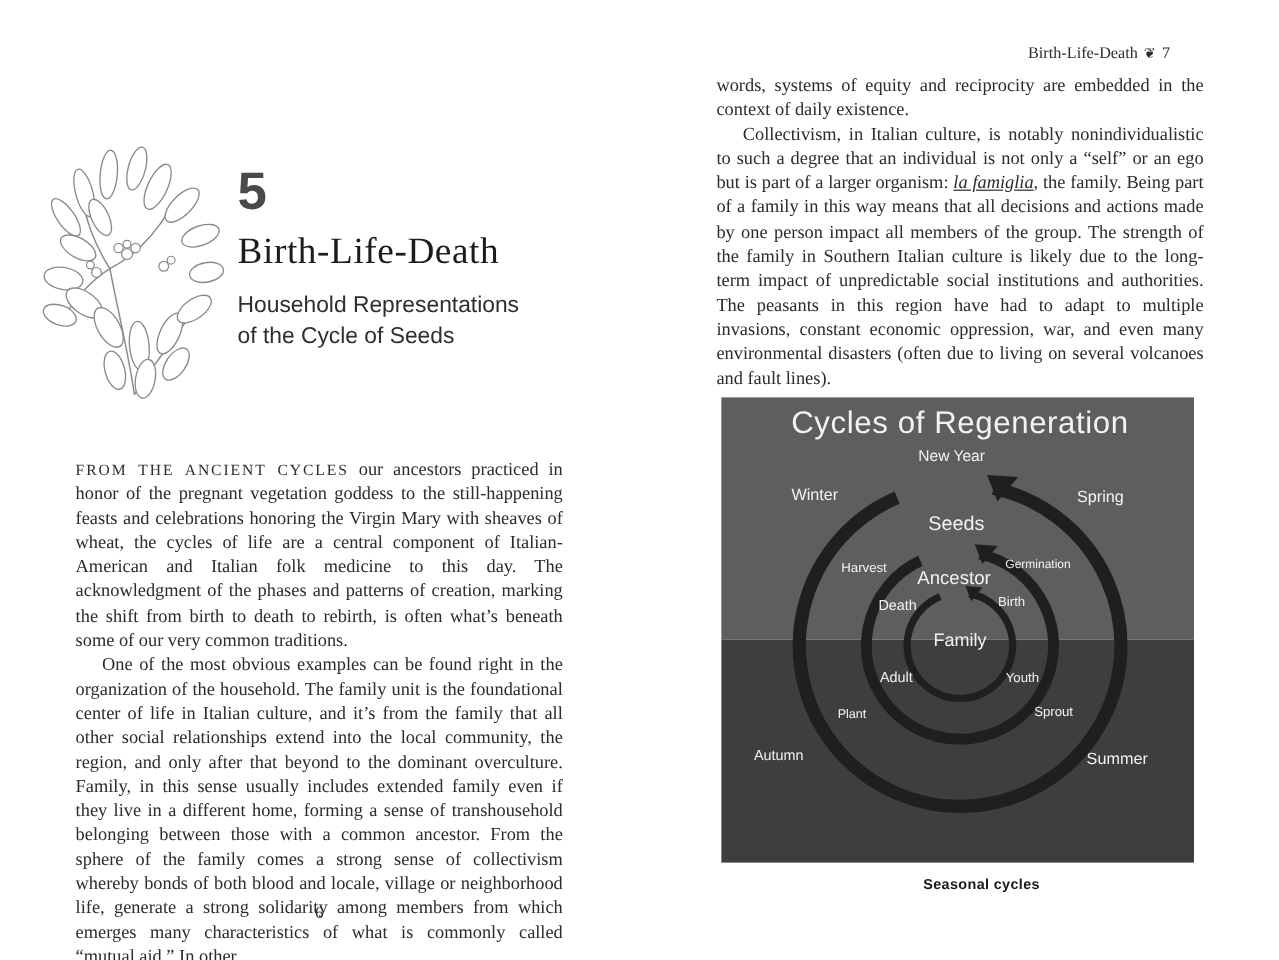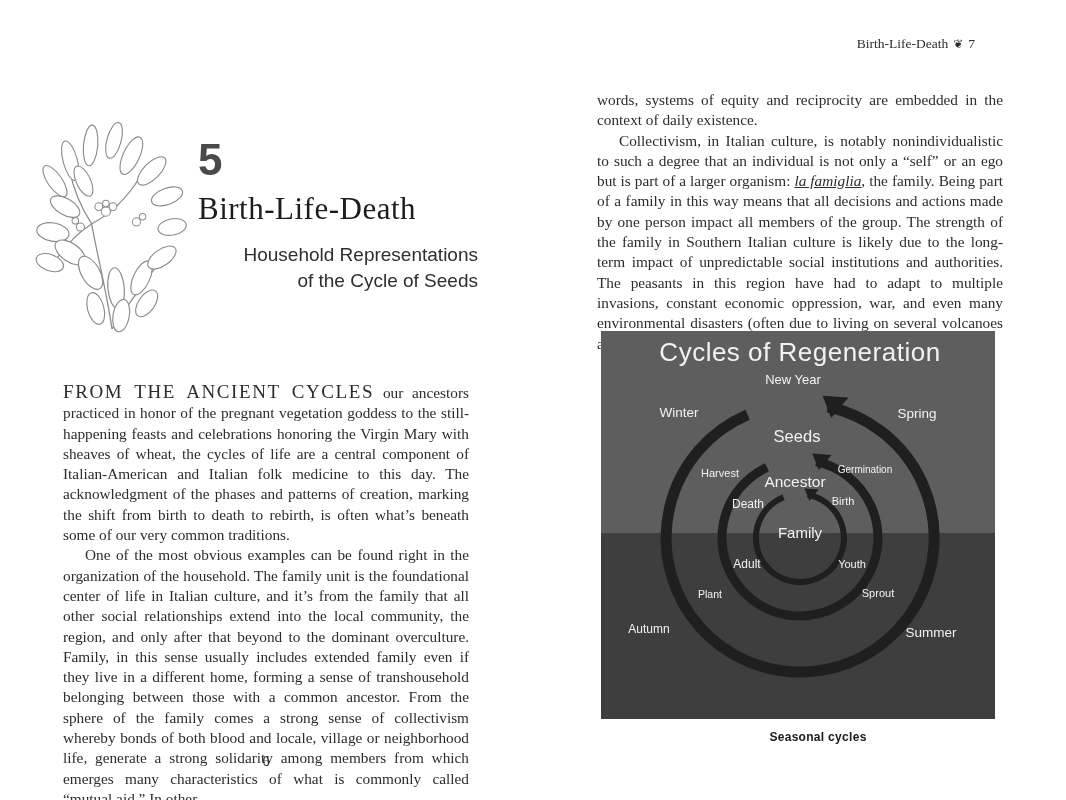--- a/index.html
+++ b/index.html
@@ -30,35 +30,34 @@
     letter-spacing: 0.5px;
     color: #1c1c1c;
     line-height: 1.1;
   }
   .chapter-subtitle {
     margin-top: 16px;
     font-family: "Liberation Sans", sans-serif;
     font-size: 19px;
     color: #2e2e2e;
     line-height: 1.38;
-    text-align: right;
   }
   .body-col {
     position: absolute;
     width: 406px;
     font-size: 15.3px;
     line-height: 20.3px;
     text-align: justify;
     color: #2c2c2c;
   }
   .body-left { left: 63px; top: 382px; }
-  .body-right { left: 597px; top: 62px; margin-top: 28px; }
+  .body-right { left: 597px; top: 62px; }
   .lead-caps {
     font-family: "Liberation Serif", serif;
-    font-size: 19px;
+    font-size: 13px;
     letter-spacing: 1.6px;
   }
   .indent { text-indent: 22px; }
   .ital { font-style: italic; text-decoration: underline; }
   .folio {
     position: absolute;
     left: 63px; top: 754px; width: 406px;
     text-align: center;
     font-size: 14px;
     color: #2c2c2c;

